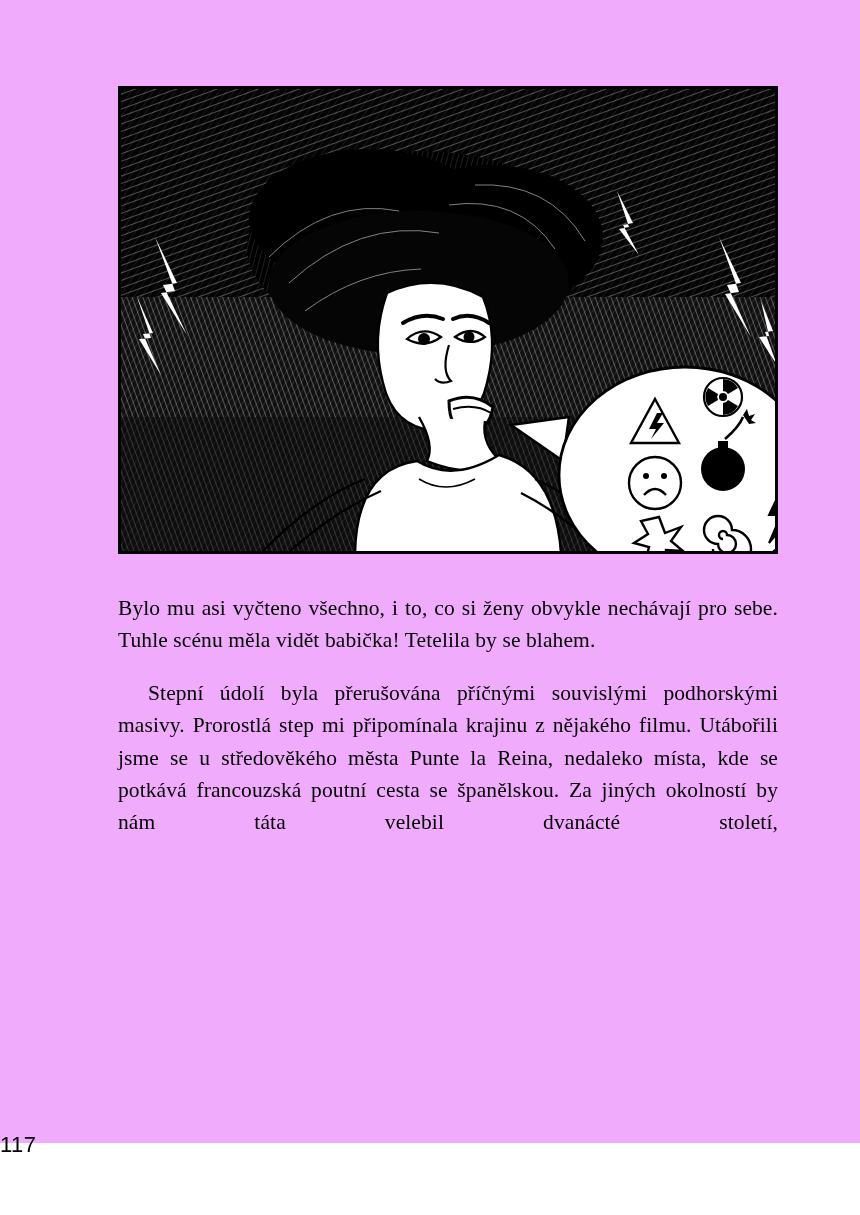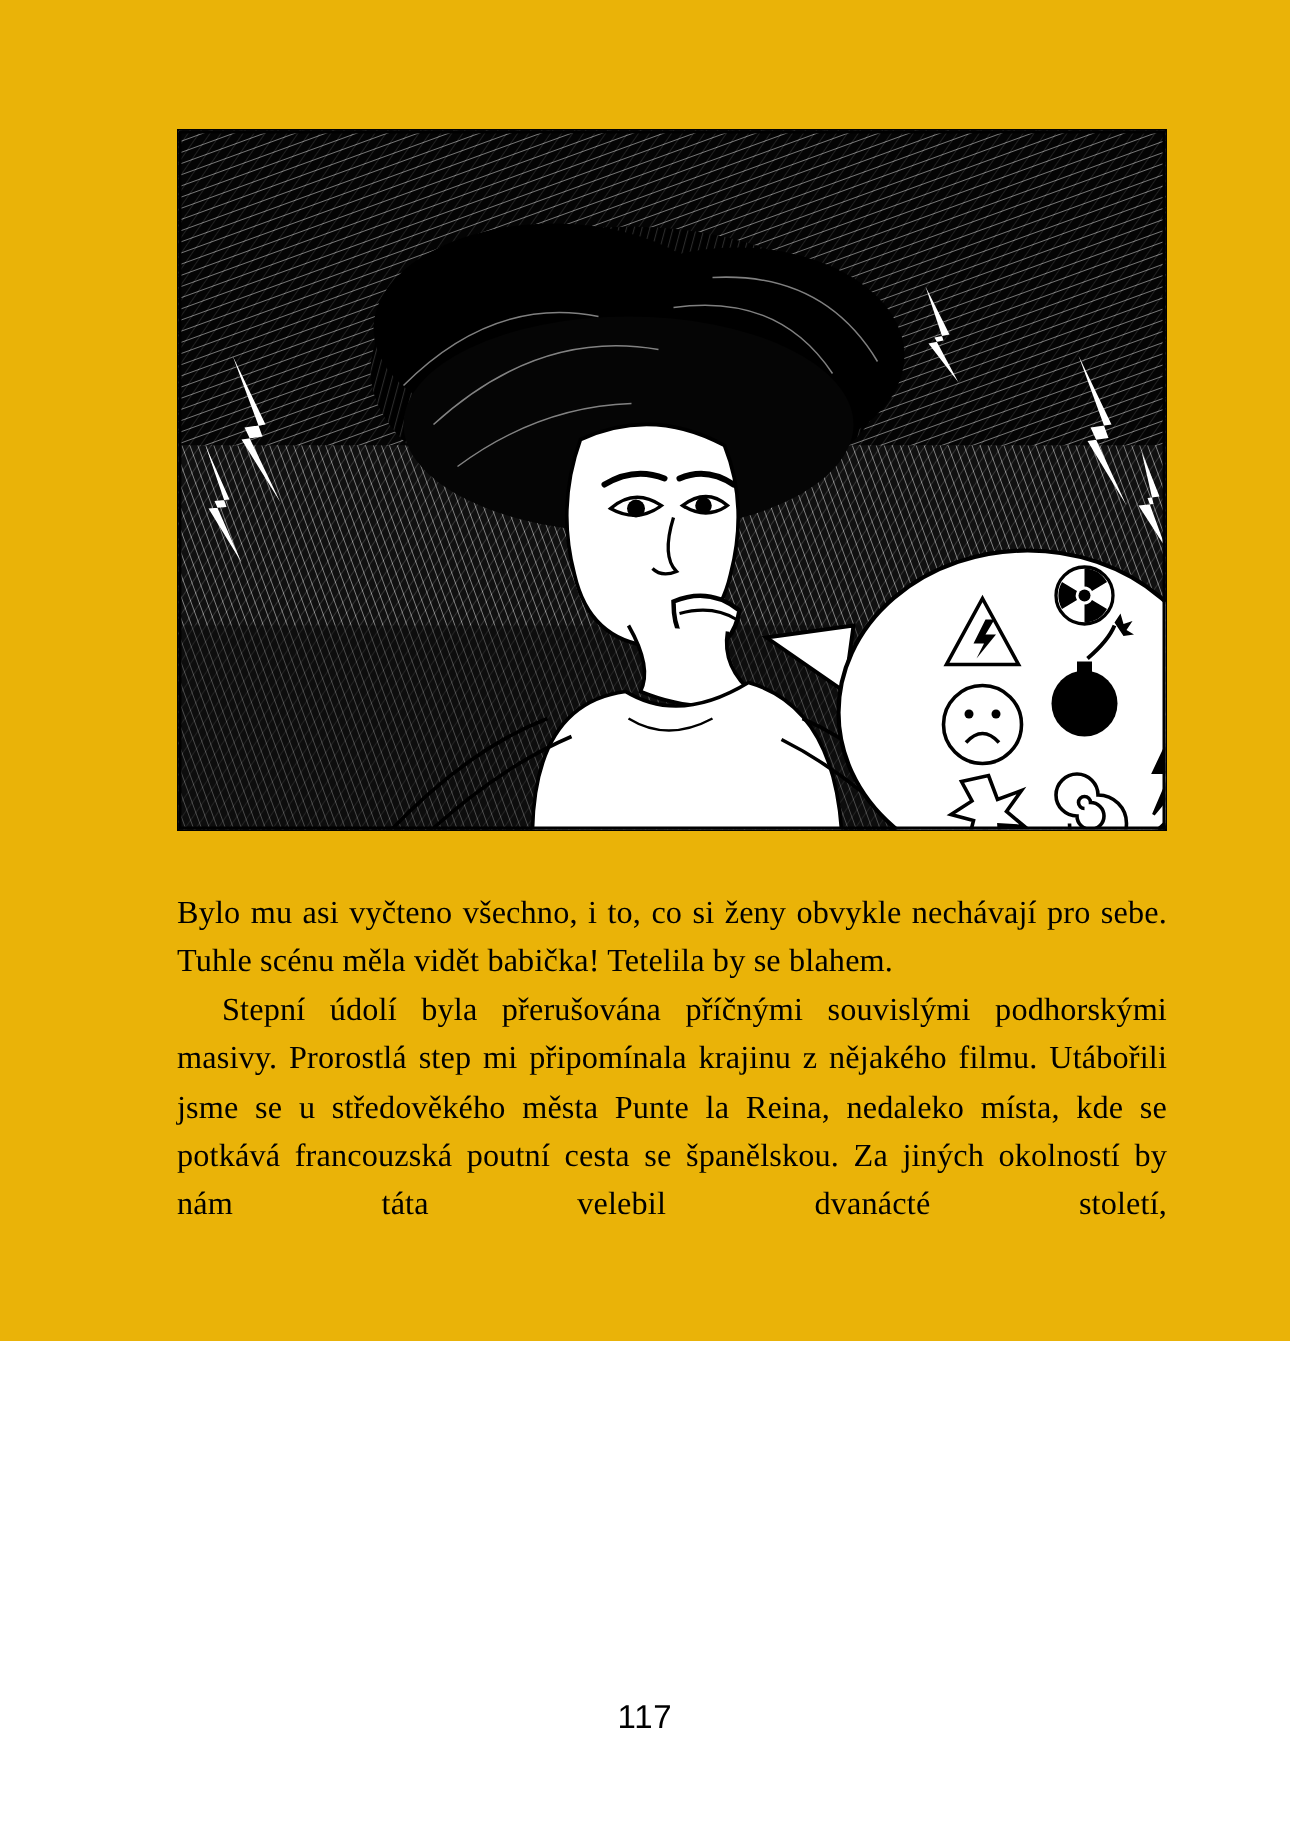--- a/index.html
+++ b/index.html
@@ -11,22 +11,22 @@
     width: 860px;
     height: 1215px;
     font-family: "Liberation Serif", serif;
     color: #000000;
     position: relative;
     overflow: hidden;
   }
   .page {
     position: relative;
     width: 860px;
-    height: 894px;
-    background: #eab308;
+    height: 1143px;
+    background: #f0abfc;
   }
 
   
   .illustration {
     position: absolute;
     left: 118px;
     top: 86px;
     width: 658px;
     height: 466px;
     background: #111111;
@@ -50,29 +50,30 @@
   }
   .bodytext p {
     margin: 0;
     text-indent: 0;
   }
   .bodytext p.ind {
     text-indent: 30px;
   }
   .bodytext p:last-child {
     text-align-last: justify;
+    margin-top: 20px;
   }
 
   
   .folio {
     position: absolute;
     left: 0;
     top: 1132px;
     width: 860px;
-    text-align: center;
+    text-align: left;
     font-family: "Liberation Sans", sans-serif;
     font-size: 22px;
     letter-spacing: 0.5px;
   }
 </style>
 </head>
 <body>
 
 <div class="page">
 

